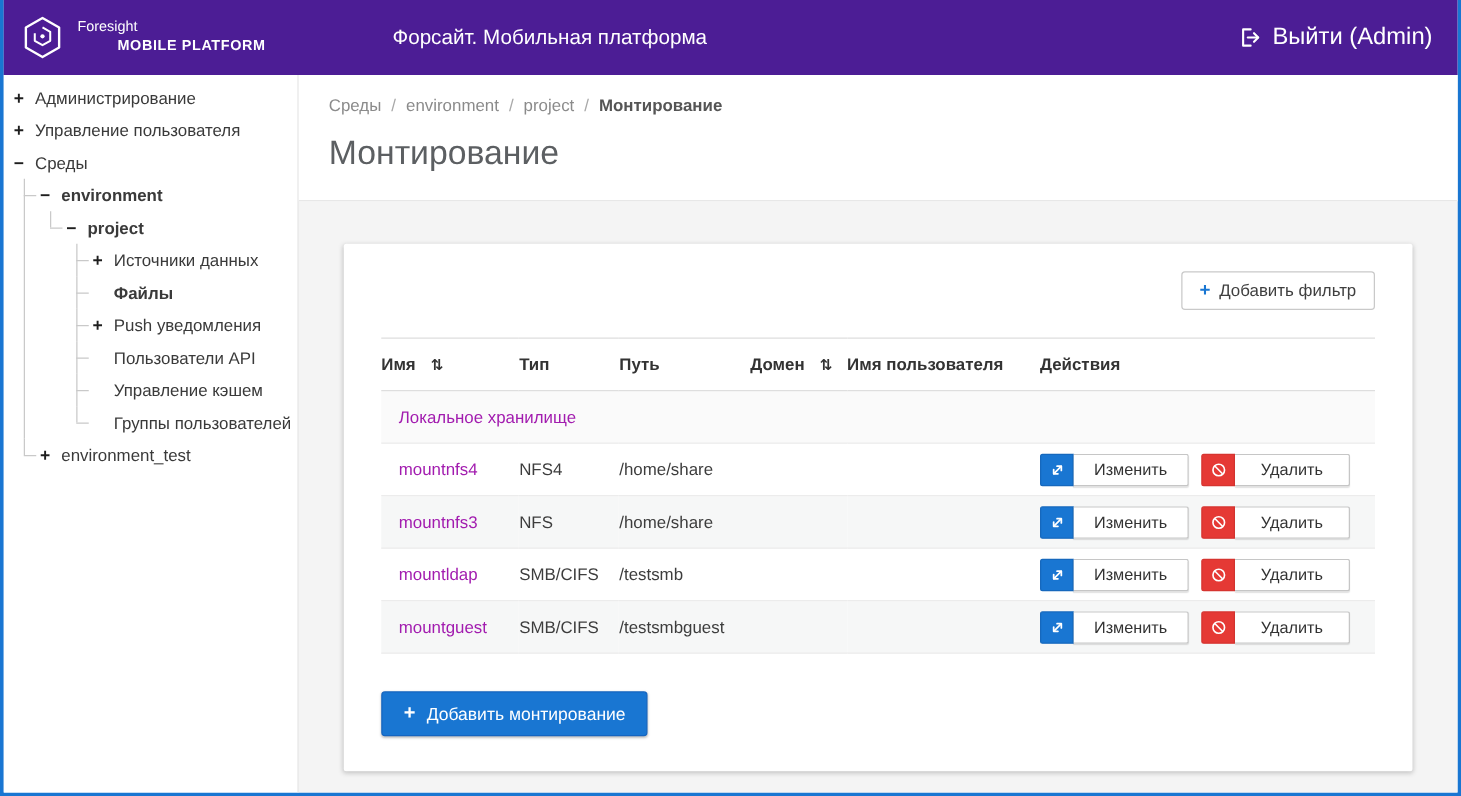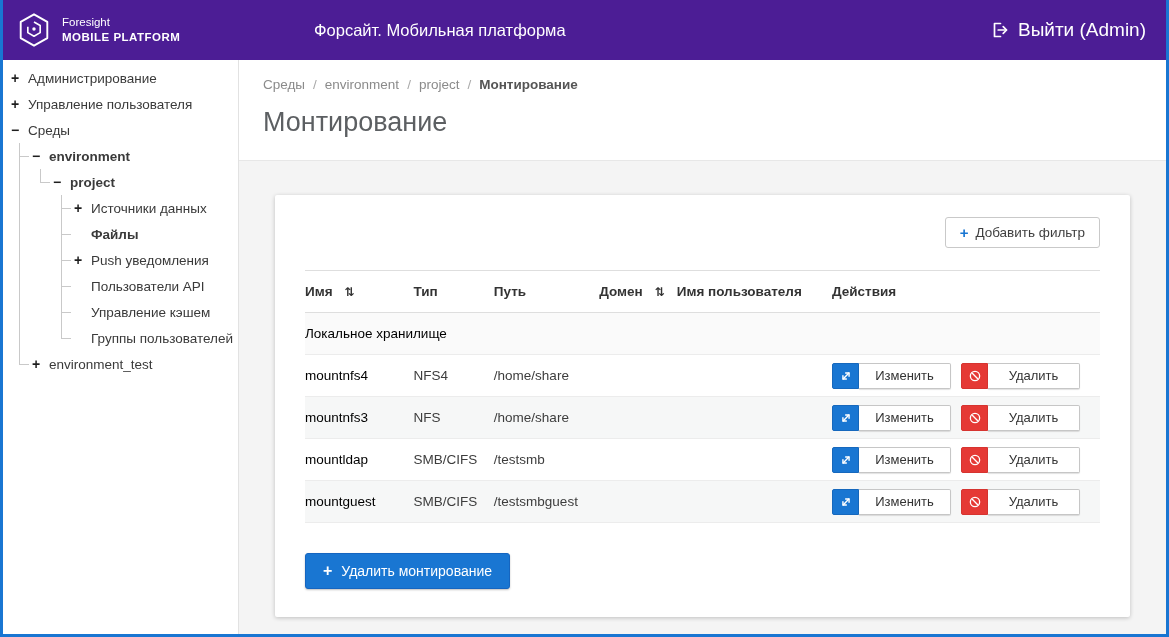--- a/index.html
+++ b/index.html
@@ -7,21 +7,21 @@
   body { font-family: "Liberation Sans", "DejaVu Sans", sans-serif; background: #fff; }
   .app { width: 100%; height: 100%; display: flex; flex-direction: column;
          border-left: 3px solid #1976d2; border-right: 3px solid #1976d2; border-bottom: 3px solid #1976d2; }
 
   
   .topbar { flex: 0 0 60px; background: #4c1d95; color: #fff; display: flex; align-items: center;
             padding: 0 20px 0 12px; position: relative; }
   .brand { display: flex; align-items: center; gap: 9px; cursor: pointer; }
   .brand-text { display: flex; flex-direction: column; line-height: 1.3; }
   .brand-top { font-size: 11.5px; }
-  .brand-bottom { font-size: 11.5px; font-weight: 700; letter-spacing: .5px; }
+  .brand-bottom { font-size: 11.5px; font-weight: 700; letter-spacing: .5px; margin-left: 32px; }
   .app-title { position: absolute; left: 311px; font-size: 16.5px; }
   .logout { margin-left: auto; display: flex; align-items: center; gap: 9px; font-size: 19px; cursor: pointer; }
 
   
   .body { flex: 1; display: flex; min-height: 0; }
   .sidebar { flex: 0 0 236px; width: 236px; background: #fff; border-right: 1px solid #e2e2e2;
              padding: 5px 4px 0 8px; overflow: hidden; }
   .main { flex: 1; min-width: 0; display: flex; flex-direction: column; background: #f4f4f4; }
 
   
@@ -57,21 +57,21 @@
   .plus-blue { color: #1976d2; font-weight: 700; font-size: 15px; }
 
   table.mounts { width: 100%; border-collapse: collapse; margin-top: 22px; }
   .mounts th { text-align: left; font-size: 13.5px; color: #333; padding: 13px 10px 13px 0;
                border-top: 1px solid #dedede; border-bottom: 1px solid #dedede; white-space: nowrap; }
   .sort-icon { margin-left: 12px; font-size: 12px; color: #333; cursor: pointer; }
   .mounts td { font-size: 13.5px; color: #3d3d3d; padding: 0 10px 0 0; height: 42px;
                border-bottom: 1px solid #ececec; vertical-align: middle; }
   .group-row td { background: #fafafa; }
   .data-row.alt td { background: #f6f7f7; }
-  .name-link { color: #000000; cursor: pointer; }
+  .name-link { color: #a21caf; cursor: pointer; margin-left: 14px; }
 
   .actions-cell { white-space: nowrap; }
   .split-btn { display: inline-flex; margin-right: 10px; cursor: pointer; vertical-align: middle; }
   .seg-icon { width: 27px; height: 26px; display: inline-flex; align-items: center; justify-content: center;
               border-radius: 2px 0 0 2px; }
   .seg-icon.blue { background: #1976d2; border: 1px solid #1668bd; }
   .seg-icon.red  { background: #e53935; border: 1px solid #d63430; }
   .seg-label { min-width: 92px; height: 26px; display: inline-flex; align-items: center; justify-content: center;
                background: #fff; border: 1px solid #c6c6c6; border-left: none; border-radius: 0 2px 2px 0;
                font-size: 13px; color: #333; box-shadow: 0 1px 1px rgba(0,0,0,.12); }
@@ -340,21 +340,21 @@
                         </svg>
                       </span>
                       <span class="seg-label">Удалить</span>
                     </span></td>
                 </tr>
               </tbody>
           </table>
 
           <button class="btn-primary">
             <span class="plus-white">+</span>
-            <span>Удалить монтирование</span>
+            <span>Добавить монтирование</span>
           </button>
 
         </div>
       </div>
     </main>
 
   </div>
 </div>
 
 </body></html>

